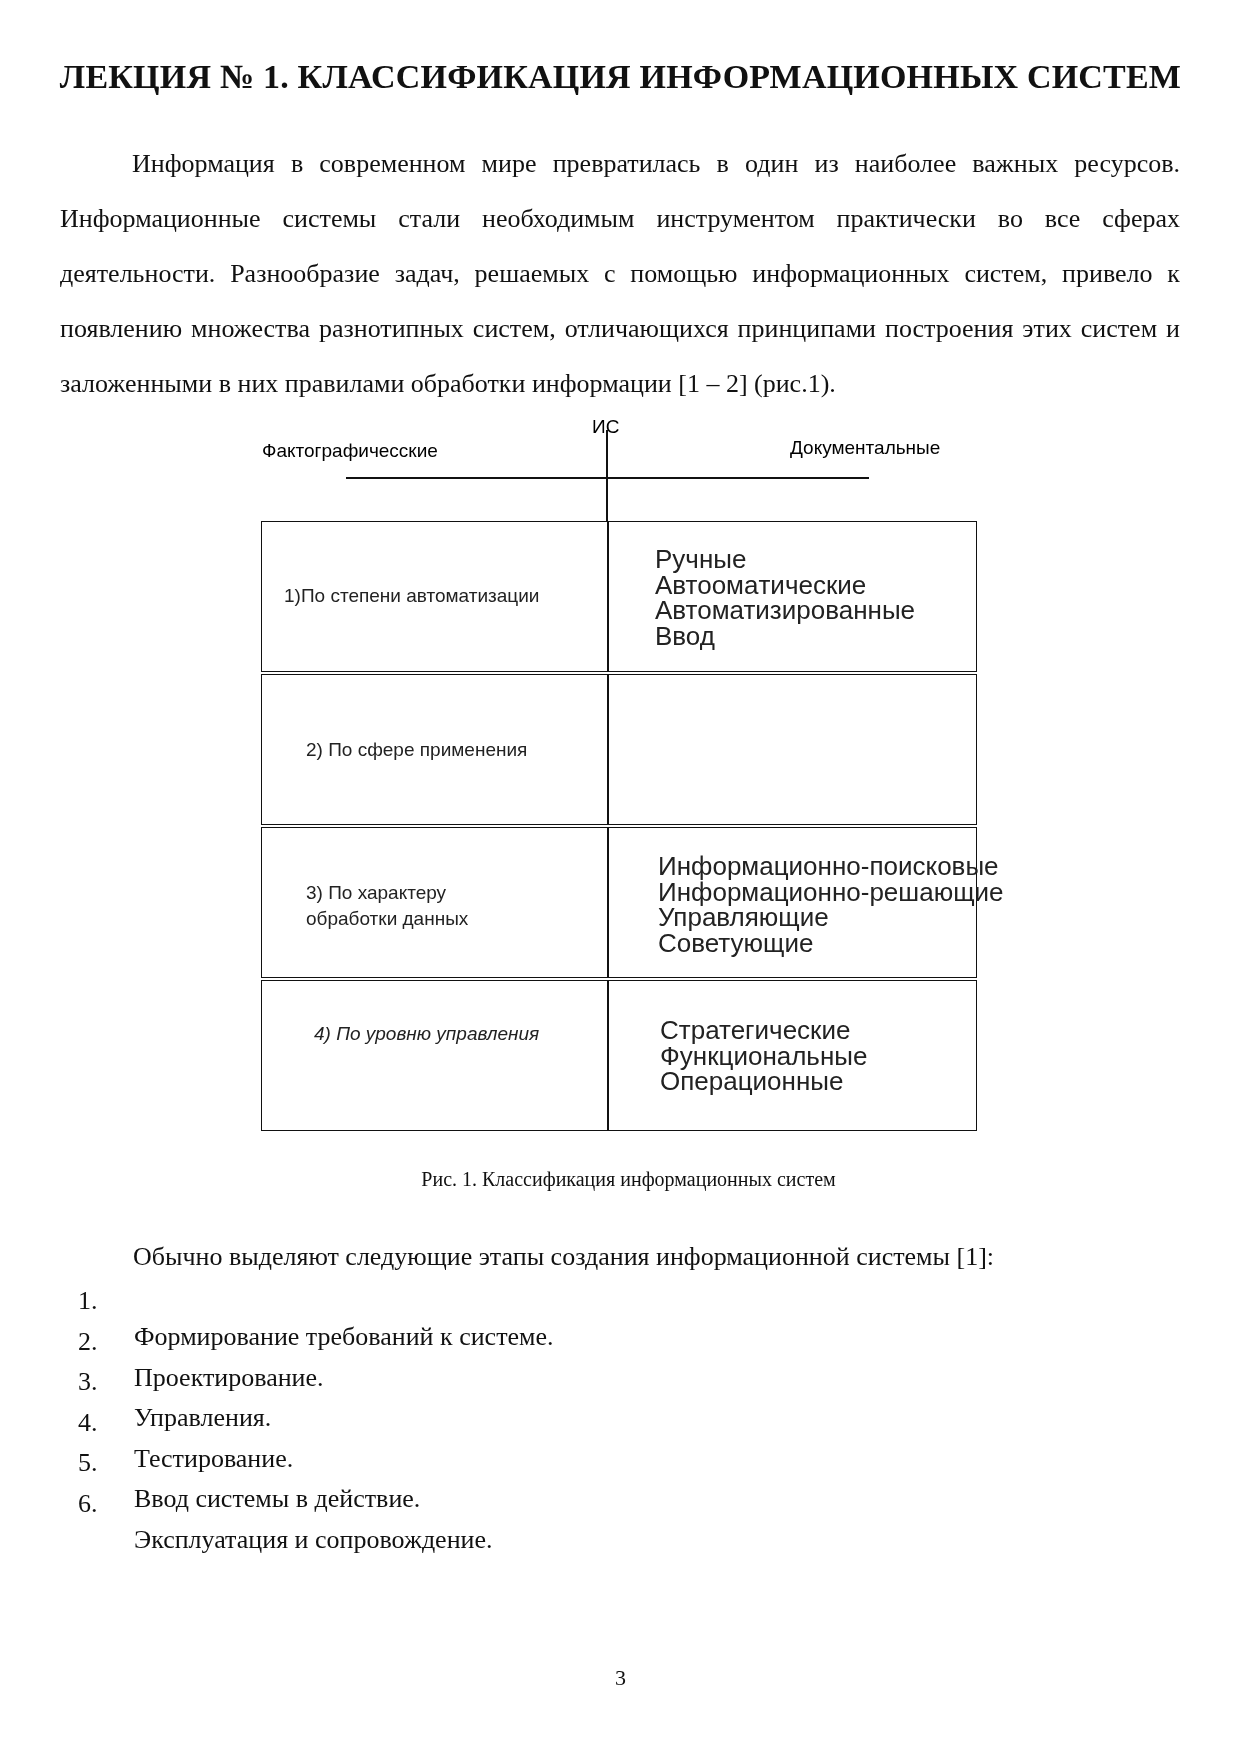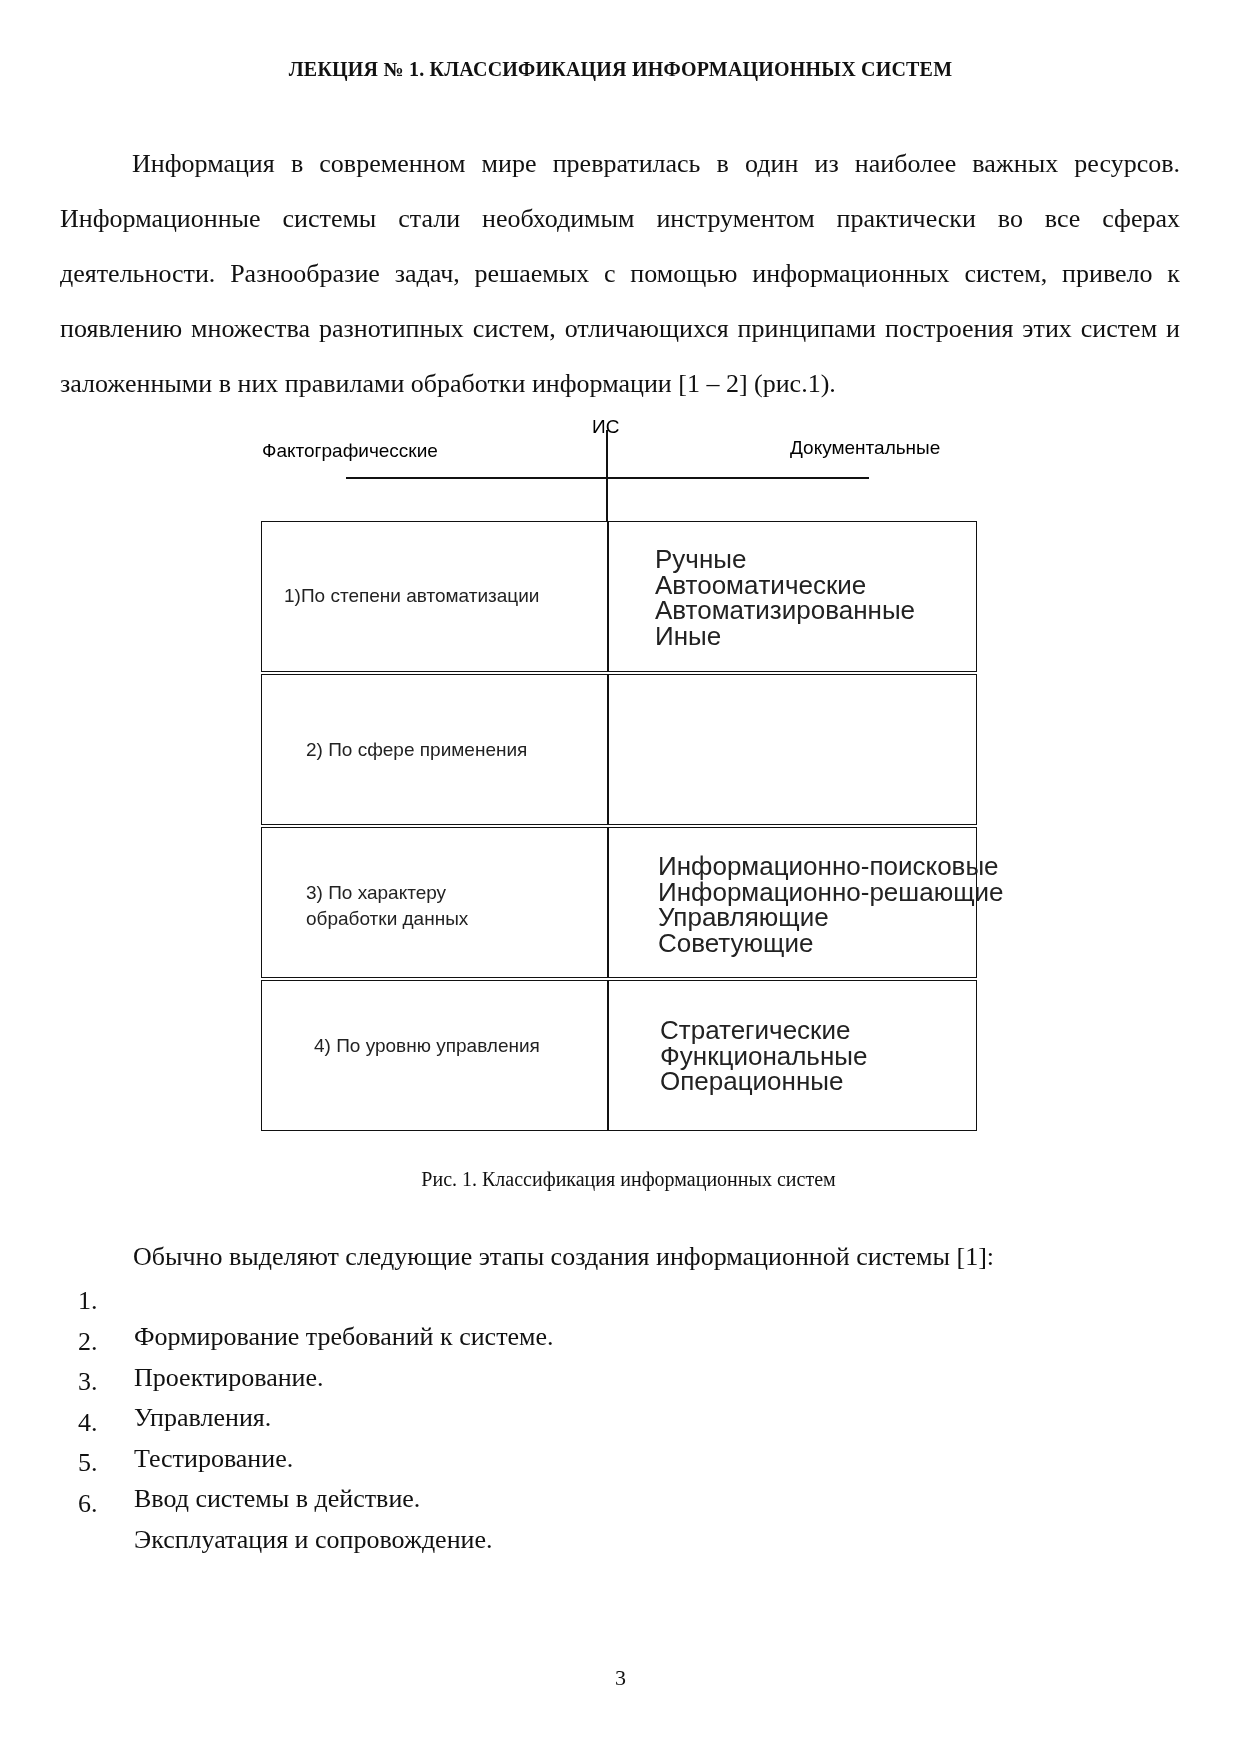--- a/index.html
+++ b/index.html
@@ -1,21 +1,21 @@
 <!DOCTYPE html>
 <html><head>
 <meta charset="utf-8">
 <style>
   html, body { margin: 0; padding: 0; background: #ffffff; }
   body { width: 1241px; height: 1755px; position: relative; overflow: hidden; color: #111; }
   .serif { font-family: "Liberation Serif", "DejaVu Serif", serif; }
   .sans { font-family: "Liberation Sans", "DejaVu Sans", sans-serif; }
   .abs { position: absolute; }
 
-  #title { left: 0; width: 1241px; top: 58px; text-align: center; font-size: 20px; font-weight: bold; letter-spacing: 0.2px; }
+  #title { left: 0; width: 1241px; top: 58px; text-align: center; font-size: 34px; font-weight: bold; letter-spacing: 0.2px; }
 
   #intro { left: 60px; width: 1120px; top: 136px; font-size: 26px; line-height: 55px; text-align: justify; text-indent: 72px; margin: 0; }
 
   
   .diag-text { font-size: 19px; color: #000000; white-space: nowrap; }
   #is-label { left: 592px; top: 416px; }
   #fact-label { left: 262px; top: 440px; }
   #doc-label { left: 790px; top: 437px; }
   #hline { left: 346px; top: 477px; width: 523px; height: 2px; background: #111; }
   #vline-top { left: 606px; top: 430px; width: 2px; height: 92px; background: #111; }
@@ -51,21 +51,21 @@
 
   <div class="row-box sans" style="top:521px;height:151px;">
     <div class="row-div"></div>
     <div class="row-left" style="top:61px;">
       <div>1)По степени автоматизации</div>
     </div>
     <div class="row-right" style="top:25px;">
       <div>Ручные</div>
       <div>Автоомaтические</div>
       <div>Автоматизированные</div>
-      <div>Иные</div>
+      <div>Ввод</div>
     </div>
   </div>
 
   <div class="row-box sans" style="top:674px;height:151px;">
     <div class="row-div"></div>
     <div class="row-left" style="top:62px;left:44px;">
       <div>2) По сфере применения</div>
     </div>
   </div>
 
@@ -78,21 +78,21 @@
     <div class="row-right" style="top:26px;left:396px;">
       <div>Информационно-поисковые</div>
       <div>Информационно-решающие</div>
       <div>Управляющие</div>
       <div>Советующие</div>
     </div>
   </div>
 
   <div class="row-box sans" style="top:980px;height:151px;">
     <div class="row-div"></div>
-    <div class="row-left" style="top:52px;left:52px;">
+    <div class="row-left" style="top:40px;left:52px;font-style:italic;">
       <div>4) По уровню управления</div>
     </div>
     <div class="row-right" style="top:37px;left:398px;">
       <div>Стратегические</div>
       <div>Функциональные</div>
       <div>Операционные</div>
     </div>
   </div>
 </div>
 

